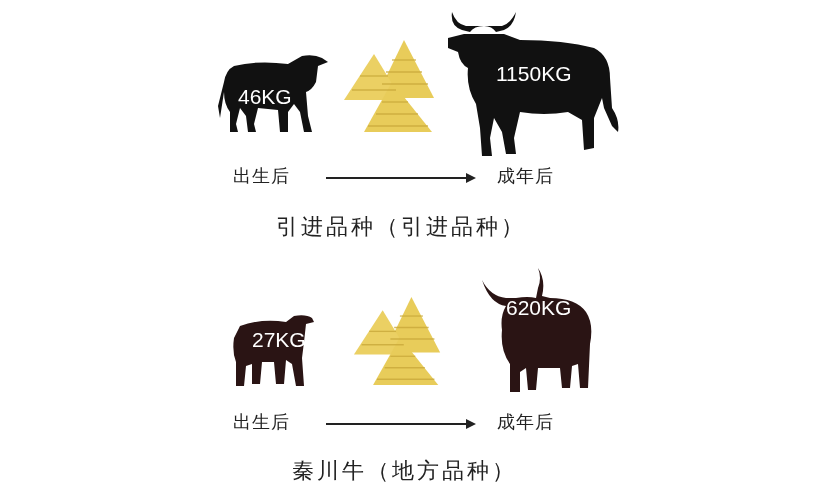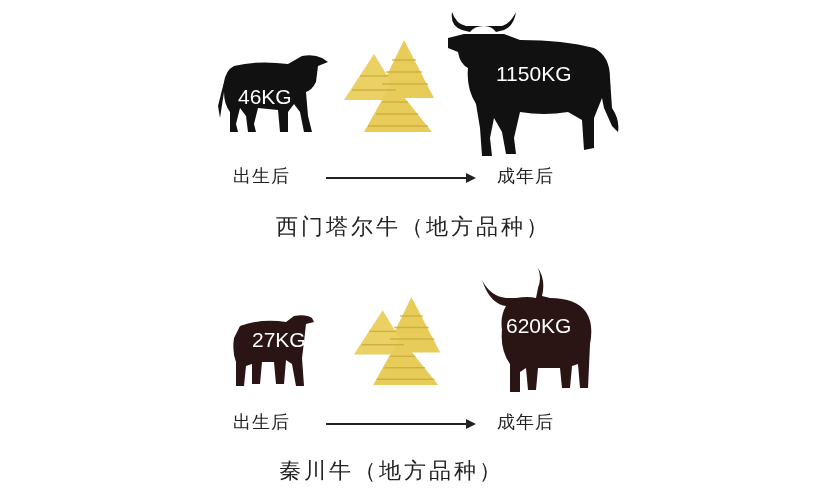--- a/index.html
+++ b/index.html
@@ -41,21 +41,21 @@
     <path fill="#111" d="M8 4 Q6 18 18 22 L26 24 Q30 18 40 18 Q48 18 52 24 L60 22 Q70 18 72 4 Q66 16 58 18 L22 18 Q12 16 8 4 Z"></path>
     <path fill="#111" d="M4 30 L20 26 L60 26 L76 32 Q120 32 150 40 Q166 48 166 70 L168 100 Q176 112 174 124 L168 118 L160 100 L158 90 L150 110 L150 140 L140 142 L138 112 L124 104 Q100 108 76 104 L70 130 L72 146 L62 146 L58 124 L50 110 L46 130 L48 148 L38 148 L36 120 L32 96 Q22 80 24 60 Q16 56 14 44 L4 40 Z"></path>
   </svg>
   <div class="kg" style="left:496px;top:62px">1150KG</div>
 
   <div class="abs label" style="left:233px;top:164px">出生后</div>
   <div class="arrow-line" style="left:326px;top:177px;width:142px"></div>
   <div class="arrow-head" style="left:466px;top:173px"></div>
   <div class="abs label" style="left:497px;top:164px">成年后</div>
 
-  <div class="abs title" style="left:276px;top:212px">西门塔尔牛（地方品种）</div>
+  <div class="abs title" style="left:276px;top:212px">引进品种（引进品种）</div>
 </div>
 
 <div>
   <svg class="abs" style="left:232px;top:312px" width="84" height="78" viewBox="0 0 84 78">
     <path fill="#2a1414" d="M8 14 Q30 6 54 10 L62 4 Q74 2 80 6 L82 10 L74 12 L72 30 L70 46 L72 74 L64 74 L60 52 L54 48 L52 72 L44 72 L42 50 L30 50 L28 72 L20 72 L20 52 L14 54 L12 74 L4 74 L4 50 Q0 40 2 26 Z"></path>
   </svg>
   <div class="kg" style="left:252px;top:328px">27KG</div>
 
   <svg class="abs" style="left:352px;top:292px" width="92" height="96" viewBox="0 0 96 98">
     <polygon points="62,4 92,62 34,62" fill="#e8cc5a"></polygon>
@@ -69,21 +69,21 @@
         <line x1="10" y1="54" x2="54" y2="54"></line>
       <line x1="40" y1="66" x2="66" y2="66"></line>
         <line x1="34" y1="78" x2="76" y2="78"></line>
         <line x1="26" y1="90" x2="86" y2="90"></line>
     </g>
   </svg>
 
   <svg class="abs" style="left:480px;top:268px" width="118" height="128" viewBox="0 0 118 128">
     <path fill="#2a1414" d="M2 12 Q10 28 26 30 L36 30 Q48 28 56 30 L58 20 Q62 10 58 0 Q66 12 62 28 L70 30 Q96 30 106 44 Q114 56 110 76 L108 120 L100 120 L98 96 L92 98 L90 120 L82 120 L80 100 L58 100 L56 122 L48 122 L46 100 L40 104 L40 124 L30 124 L30 96 Q20 82 22 62 Q20 48 26 38 Q10 36 2 12 Z"></path>
   </svg>
-  <div class="kg" style="left:506px;top:314px">620KG</div>
+  <div class="kg" style="left:506px;top:296px">620KG</div>
 
   <div class="abs label" style="left:233px;top:410px">出生后</div>
   <div class="arrow-line" style="left:326px;top:423px;width:142px"></div>
   <div class="arrow-head" style="left:466px;top:419px"></div>
   <div class="abs label" style="left:497px;top:410px">成年后</div>
 
-  <div class="abs title" style="left:279px;top:456px">秦川牛（地方品种）</div>
+  <div class="abs title" style="left:292px;top:456px">秦川牛（地方品种）</div>
 </div>
 
 </body></html>

